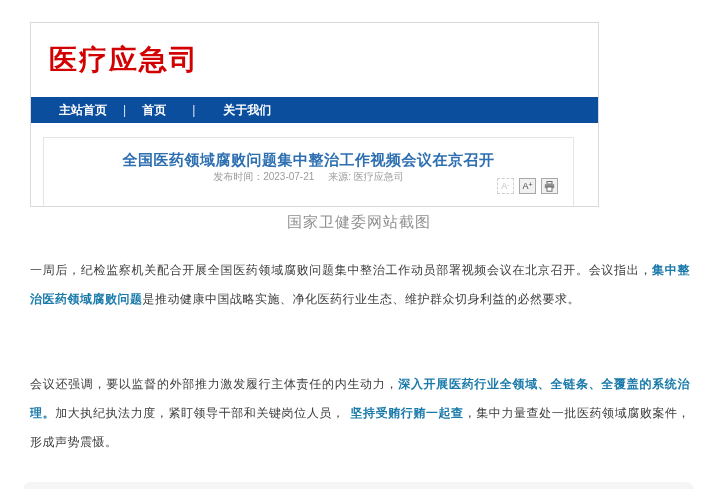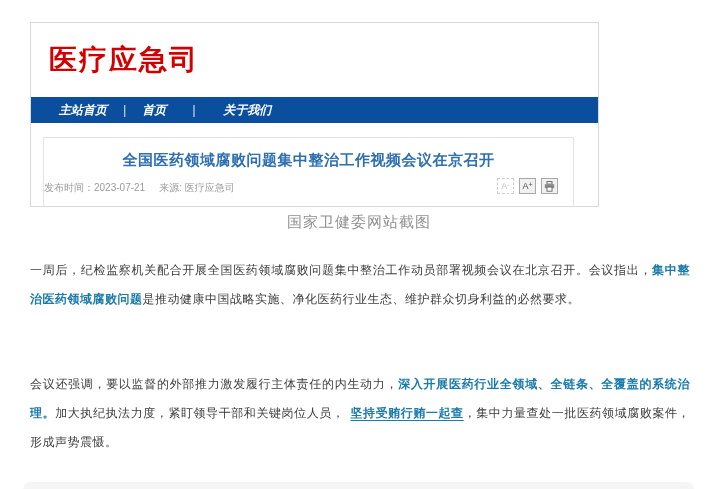--- a/index.html
+++ b/index.html
@@ -14,40 +14,40 @@
     position:absolute; left:30px; top:22px; width:569px; height:185px;
     border:1px solid #d9d9d9; background:#fff; overflow:hidden;
   }
   .site-title {
     position:absolute; left:18px; top:18px;
     color:#d20000; font-size:28px; font-weight:bold; letter-spacing:2px;
   }
   .embed-nav {
     position:absolute; left:0; right:0; top:74px; height:26px;
     background:#0b4e9e; color:#fff; font-size:12px; font-weight:bold;
-    display:flex; align-items:center;font-style:italic;
+    display:flex; align-items:center;
   }
   .nav-item { cursor:pointer; }
   .nav-item.n1 { margin-left:28px; }
   .nav-sep { font-weight:normal; opacity:.85; }
   .nav-sep.s1 { margin-left:16px; }
   .nav-item.n2 { margin-left:16px; }
   .nav-sep.s2 { margin-left:26px; }
   .nav-item.n3 { margin-left:28px; }
 
   .article-box {
     position:absolute; left:12px; right:24px; top:114px; height:100px;
     border:1px solid #e4e4e4; background:#fff;
   }
   .article-title {
     margin-top:13px; text-align:center;
     color:#2d6fb1; font-size:15px; font-weight:bold; letter-spacing:.5px;
   }
   .article-meta {
-    margin-top:11px; color:#9b9b9b; font-size:10px;
+    text-align:center; color:#9b9b9b; font-size:10px;
   }
   .article-meta .gap { display:inline-block; width:14px; }
   .toolbar {
     position:absolute; right:15px; top:40px; display:flex; gap:5px;
   }
   .tool-btn {
     width:17px; height:16px; display:flex; align-items:center; justify-content:center;
     font-size:9px; line-height:1; cursor:pointer;
   }
   .tool-btn sup { font-size:7px; margin-top:-4px; }
@@ -63,21 +63,21 @@
 
   
   .para {
     position:absolute; left:30px; width:660px;
     font-size:12px; line-height:29px; color:#3d3d3d;
     text-align:justify; letter-spacing:.5px;
   }
   .para-1 { top:256px; }
   .para-2 { top:370px; }
   .hl { color:#1a7aaa; font-weight:bold; }
-  .hl-u { text-decoration:underline; text-underline-offset:3px;margin-left:6px; }
+  .hl-u { text-underline-offset:3px;margin-left:6px; }
 
   
   .quote-box {
     position:absolute; left:23px; right:24px; top:482px; height:12px;
     background:#f5f5f5; border-radius:8px 8px 0 0;
   }
 </style>
 </head>
 <body>
 

